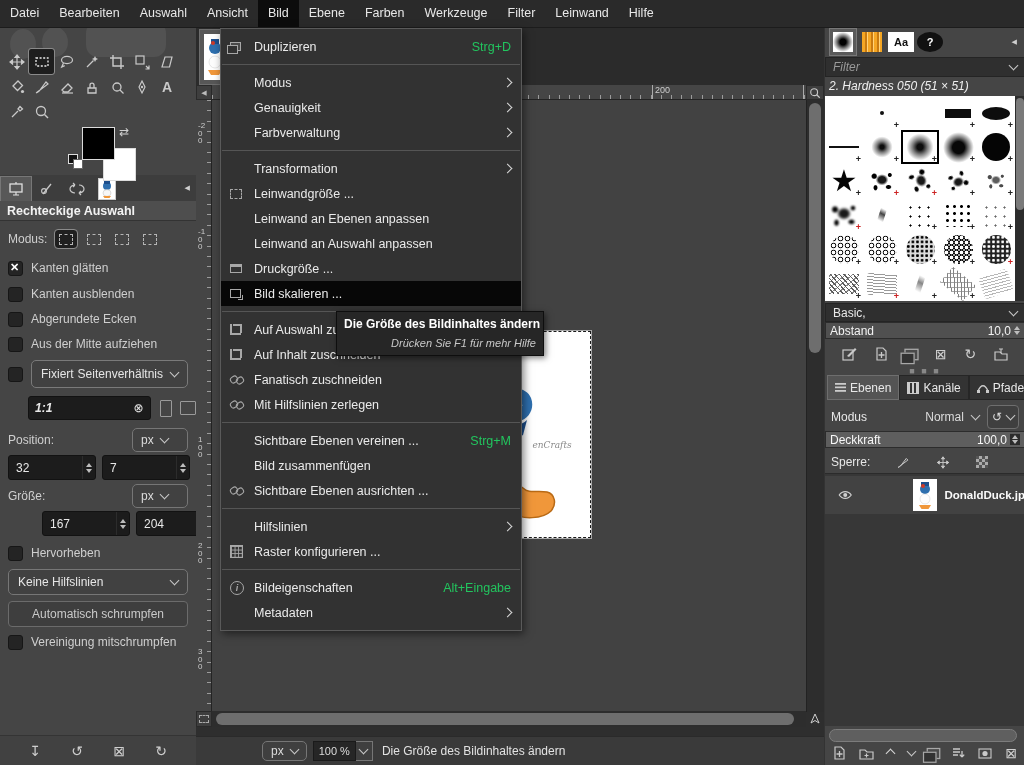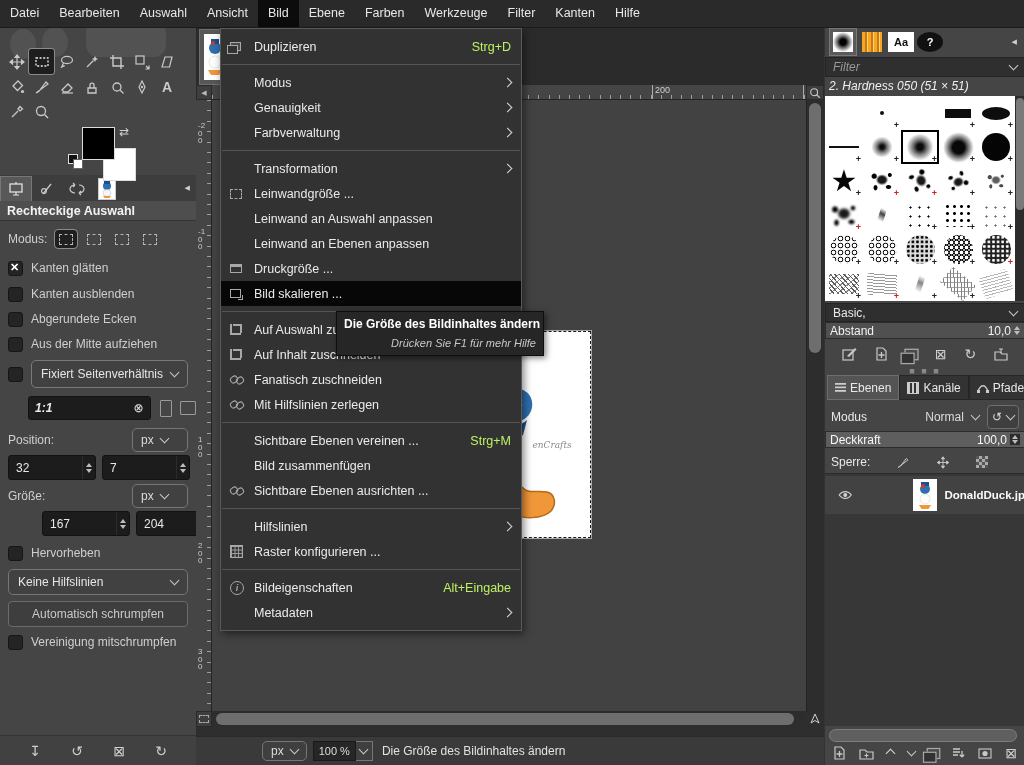--- a/index.html
+++ b/index.html
@@ -80,21 +80,21 @@
   .zoomval{background:#262626;border:1px solid #1a1a1a;height:20px;display:flex;align-items:center;padding:0 5px;margin-left:6px;font-size:11px;box-sizing:border-box;}
   .zoomdd{border:1px solid #767676;border-left:none;height:20px;width:17px;display:flex;align-items:center;justify-content:center;box-sizing:border-box;background:#3f3f3f;}
   .statusmsg{margin-left:9px;color:#e2e2e2;font-size:12px;}
 
   
   #bildmenu{position:absolute;left:220px;top:28px;width:300px;background:#323232;border:1px solid #5a5a5a;box-shadow:2px 3px 8px rgba(0,0,0,.5);z-index:20;padding:5px 0;}
   .mi{height:25px;display:flex;align-items:center;padding:0 10px 0 9px;color:#eaeaea;font-size:12.5px;}
   .mi.hl{background:#070707;}
   .mi .ic{width:24px;flex:none;display:flex;align-items:center;}
   .mi .ml{flex:1;white-space:nowrap;}
-  .mi .ms{color:#bef264;margin-left:14px;}
+  .mi .ms{color:#22c55e;margin-left:14px;}
   .msep{height:1px;background:#555;margin:5px 1px;}
   
   .gic{position:relative;}
   .i-dup{width:9px;height:7px;border:1px solid #a8a8a8;background:#4a4a4a;}
   .i-dup::after{content:"";position:absolute;left:-4px;top:2px;width:9px;height:7px;border:1px solid #a8a8a8;background:#323232;}
   .i-canvas{width:10px;height:8px;border:1px dashed #a8a8a8;}
   .i-print{width:10px;height:5px;border:1px solid #a8a8a8;border-top:3px solid #a8a8a8;}
   .i-scale{width:9px;height:7px;border:1px solid #a8a8a8;}
   .i-scale::after{content:"";position:absolute;right:-3px;bottom:-3px;width:4px;height:4px;border-right:1.5px solid #a8a8a8;border-bottom:1.5px solid #a8a8a8;}
   .i-crop{width:9px;height:9px;border-left:2px solid #a8a8a8;border-bottom:2px solid #a8a8a8;}
@@ -185,21 +185,21 @@
   <div id="menubar">
     <div class="mb">Datei</div>
     <div class="mb">Bearbeiten</div>
     <div class="mb">Auswahl</div>
     <div class="mb">Ansicht</div>
     <div class="mb active">Bild</div>
     <div class="mb">Ebene</div>
     <div class="mb">Farben</div>
     <div class="mb">Werkzeuge</div>
     <div class="mb">Filter</div>
-    <div class="mb">Kanten</div>
+    <div class="mb">Leinwand</div>
     <div class="mb">Hilfe</div>
   </div>
 
   <div id="leftdock">
     <div class="wilber" style="left:10px;top:2px;width:26px;height:30px;"></div>
     <div class="wilber" style="left:42px;top:0px;width:26px;height:30px;"></div>
     <div class="wilber" style="left:86px;top:-6px;width:80px;height:36px;border-radius:12px;"></div>
 
     <div class="toolgrid">
       <div class="tool">
@@ -827,25 +827,25 @@
       <span class="cvr"></span>
     </div>
     <div class="mi">
       <span class="ic">
           <span class="gic i-canvas"></span>
         </span>
       <span class="ml">Leinwandgröße ...</span>
     </div>
     <div class="mi">
       <span class="ic"></span>
+        <span class="ml">Leinwand an Ebenen anpassen</span>
+    </div>
+    <div class="mi">
+      <span class="ic"></span>
         <span class="ml">Leinwand an Auswahl anpassen</span>
-    </div>
-    <div class="mi">
-      <span class="ic"></span>
-        <span class="ml">Leinwand an Ebenen anpassen</span>
     </div>
     <div class="mi">
       <span class="ic">
           <span class="gic i-print"></span>
         </span>
       <span class="ml">Druckgröße ...</span>
     </div>
     <div class="mi hl">
       <span class="ic">
           <span class="gic i-scale"></span>

